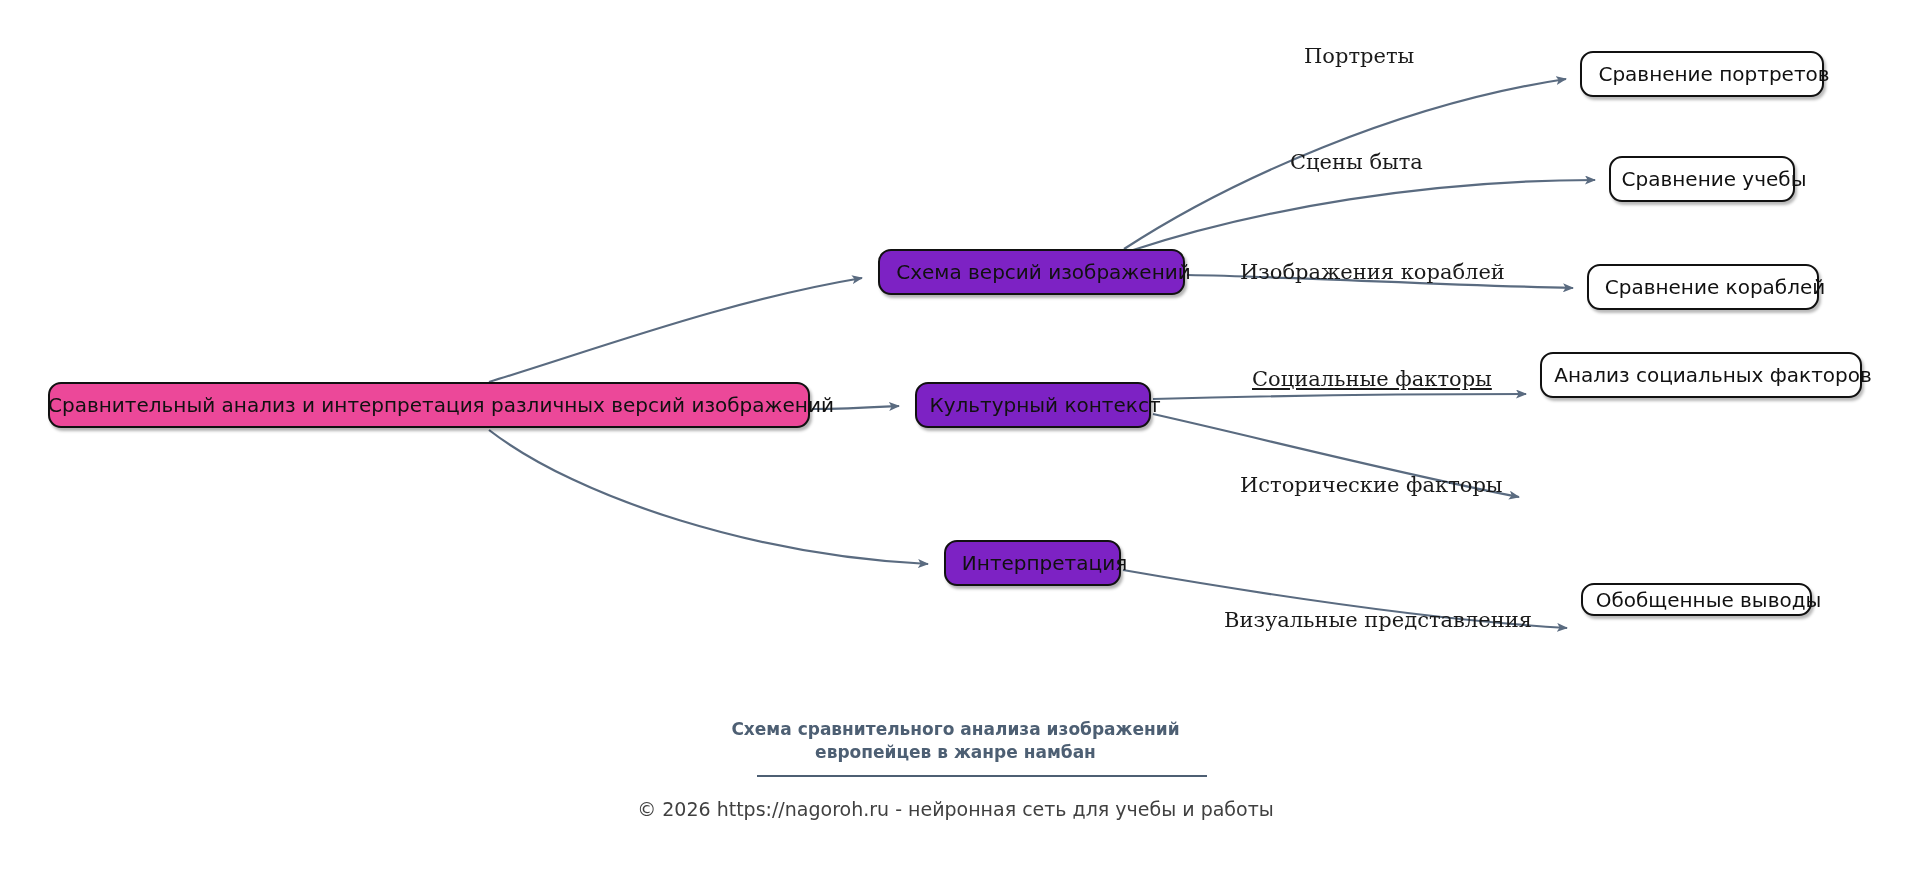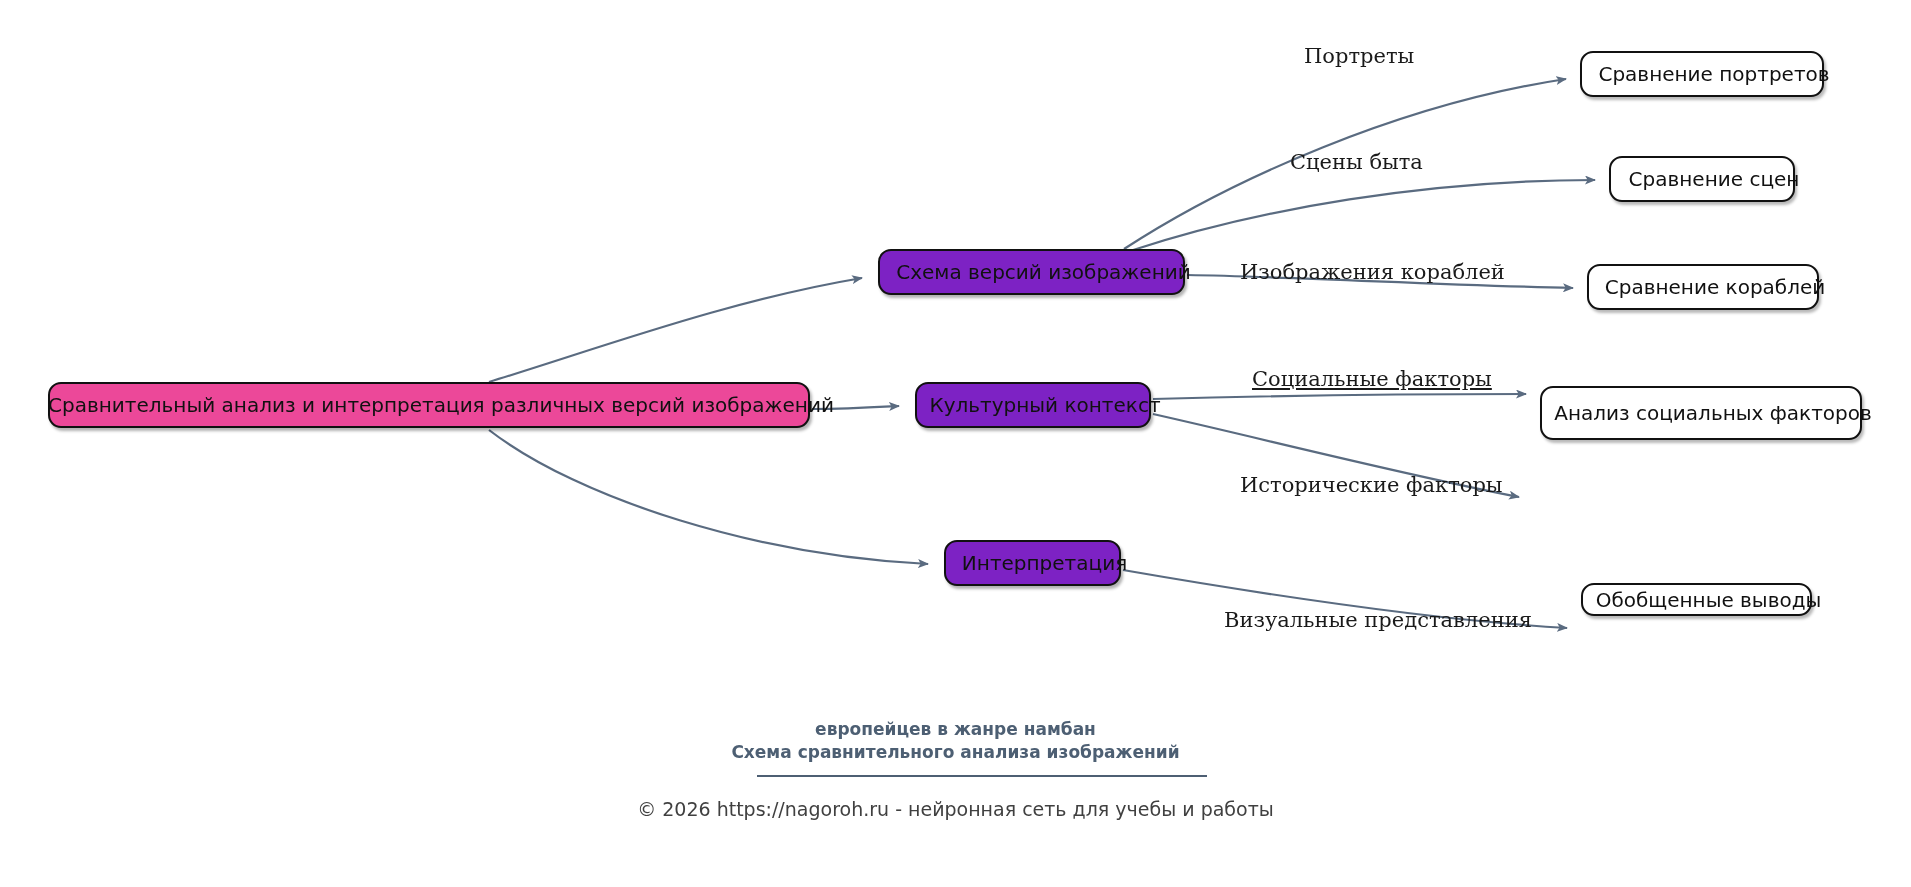--- a/index.html
+++ b/index.html
@@ -130,49 +130,49 @@
   </div>
 
   <div class="node node-branch" style="left:878px; top:249px; width:307px; height:46px;">
     <span>Схема версий изображений</span>
   </div>
 
   <div class="node node-leaf" style="left:1580px; top:51px; width:244px; height:46px;">
     <span>Сравнение портретов</span>
   </div>
   <div class="node node-leaf" style="left:1609px; top:156px; width:186px; height:46px;">
-    <span>Сравнение сцен</span>
+    <span>Сравнение учебы</span>
   </div>
   <div class="node node-leaf" style="left:1587px; top:264px; width:232px; height:46px;">
     <span>Сравнение кораблей</span>
   </div>
 
   <div class="node node-branch" style="left:915px; top:382px; width:236px; height:46px;">
     <span>Культурный контекст</span>
   </div>
 
-  <div class="node node-leaf" style="left:1540px; top:386px; width:322px; height:54px;">
+  <div class="node node-leaf" style="left:1540px; top:352px; width:322px; height:46px;">
     <span>Анализ социальных факторов</span>
   </div>
 
   <div class="node node-branch" style="left:944px; top:540px; width:177px; height:46px;">
     <span>Интерпретация</span>
   </div>
 
   <div class="node node-leaf" style="left:1581px; top:583px; width:231px; height:33px;">
     <span>Обобщенные выводы</span>
   </div>
 
   <div class="edge-label" style="left:1304px; top:46px;">Портреты</div>
   <div class="edge-label" style="left:1290px; top:152px;">Сцены быта</div>
   <div class="edge-label" style="left:1240px; top:262px;">Изображения кораблей</div>
   <div class="edge-label" style="left:1252px; top:369px;text-decoration:underline;">Социальные факторы</div>
   <div class="edge-label" style="left:1240px; top:475px;">Исторические факторы</div>
   <div class="edge-label" style="left:1224px; top:578px;margin-top:32px;">Визуальные представления</div>
 
   <div class="footer" id="footer-title">
+    <div>Схема сравнительного анализа изображений</div>
     <div>европейцев в жанре намбан</div>
-    <div>Схема сравнительного анализа изображений</div>
   </div>
   <div id="footer-rule"></div>
   <div class="footer" id="footer-copyright">© 2026 https://nagoroh.ru - нейронная сеть для учебы и работы</div>
 
 </div>
 
 </body></html>

